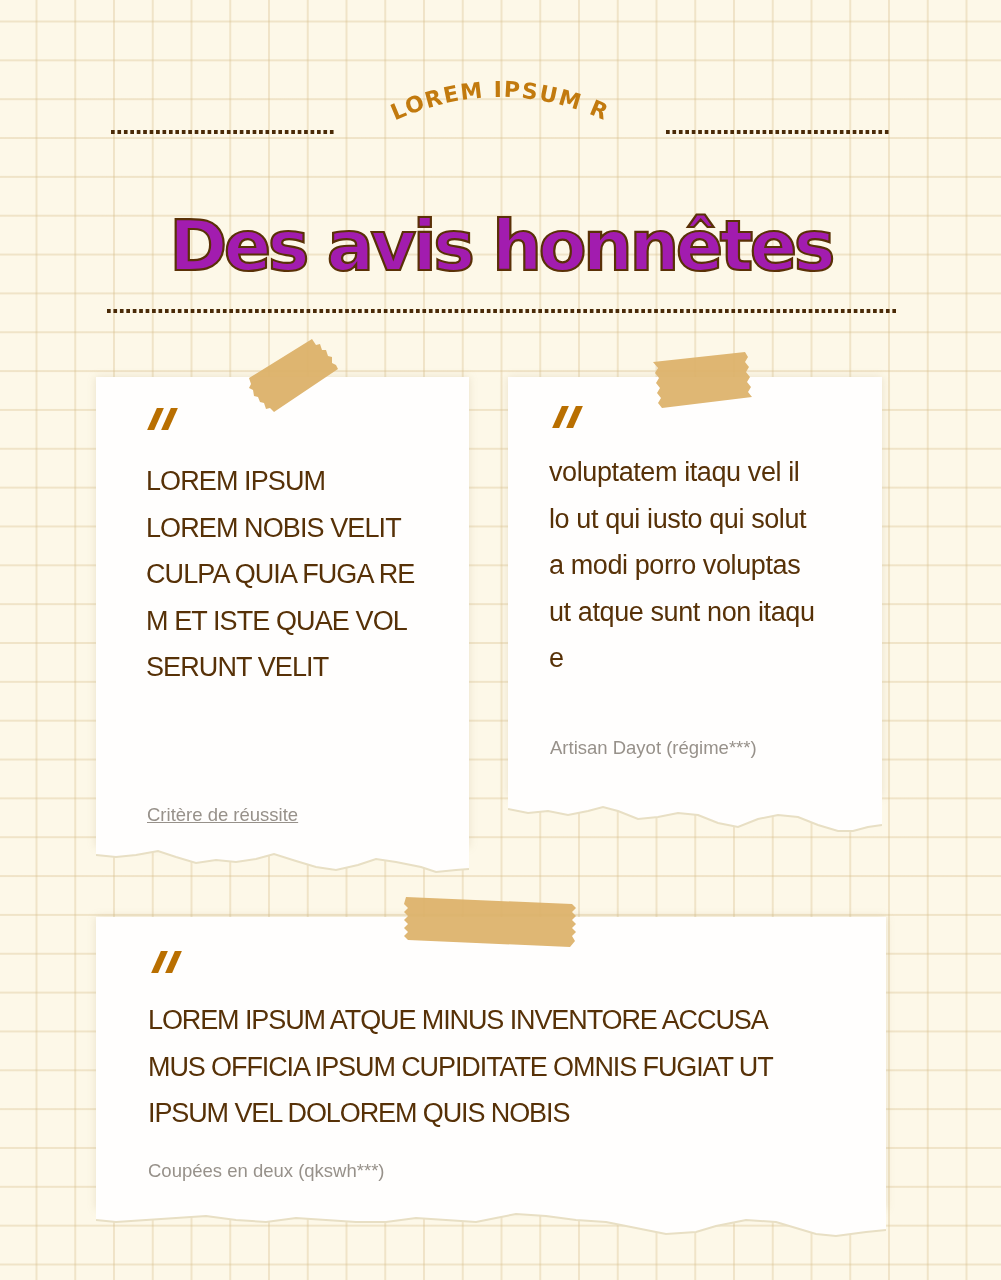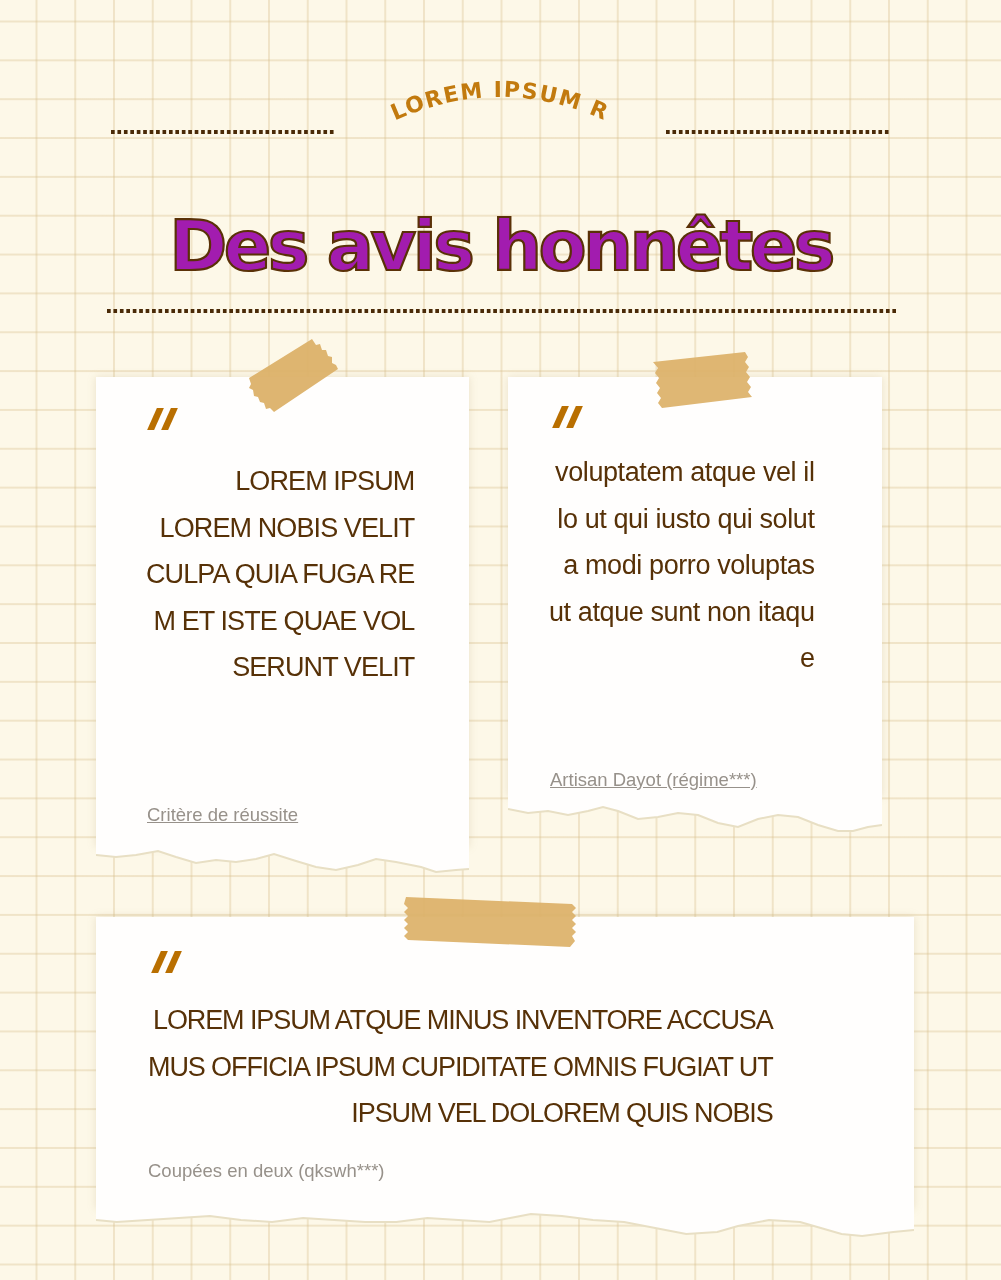--- a/index.html
+++ b/index.html
@@ -14,21 +14,21 @@
     font-family:"Liberation Sans","DejaVu Sans",sans-serif;
   }
   .dots{position:absolute;height:4px;
     background-image:linear-gradient(to right,#4a2a07 0,#4a2a07 3.4px,transparent 3.4px);
     background-size:6.45px 4px;background-repeat:repeat-x;}
   .arc{position:absolute;left:350px;top:70px;width:300px;height:80px;}
   .arc text{font-family:"DejaVu Sans",sans-serif;font-weight:bold;font-size:22px;fill:#c27a0e;letter-spacing:1.5px;}
   .title{position:absolute;left:0;width:1001px;top:188px;text-align:center;
     font-family:"DejaVu Sans",sans-serif;font-weight:700;font-size:70px;letter-spacing:-3.5px;
     color:#a21caf;-webkit-text-stroke:2.2px #5a3107;line-height:84px;margin-top:16px;}
-  .card{position:absolute;background:#fffefd;box-shadow:0 0 8px rgba(180,160,110,0.25);text-align:right;}
+  .card{position:absolute;background:#fffefd;box-shadow:0 0 8px rgba(180,160,110,0.25);}
   .card .torn{position:absolute;left:0;width:100%;}
   .quote{position:absolute;width:30px;height:24px;}
   .quote span{position:absolute;top:0;width:7px;height:22px;background:#b96f00;transform:skewX(-24deg);}
   .quote span:first-child{left:6px;}
   .quote span:last-child{left:20px;}
   .body-lines{position:absolute;color:#573107;font-size:27px;letter-spacing:-0.9px;}
   .body-lines div{height:46.6px;line-height:46.6px;white-space:nowrap;}
   .author{position:absolute;color:#97918a;font-size:18.5px;white-space:nowrap;}
   .tape{position:absolute;background:#ddb26a;opacity:0.93;}
 </style>
@@ -71,33 +71,33 @@
 <div class="card" style="left:508px;top:377px;width:374px;height:420px;">
   <svg class="torn" style="top:410px;height:48px;" viewBox="0 0 374 48">
     <path d="M0 0 H374 V38 L360 40 L345 44 L330 44 L310 38 L290 30 L270 28 L250 32 L230 40 L210 36 L190 28 L170 26 L150 30 L130 32 L110 24 L95 20 L80 24 L60 28 L40 24 L20 26 L0 22 Z" fill="#fffefd"></path>
     <path d="M0 22 L20 26 L40 24 L60 28 L80 24 L95 20 L110 24 L130 32 L150 30 L170 26 L190 28 L210 36 L230 40 L250 32 L270 28 L290 30 L310 38 L330 44 L345 44 L360 40 L374 38" fill="none" stroke="#e8dfc4" stroke-width="2"></path>
   </svg>
   <div class="quote" style="left:43px;top:29px;">
       <span></span>
       <span></span>
     </div>
   <div class="body-lines" style="left:41px;top:72px;letter-spacing:-0.4px;">
-    <div>voluptatem atque vel il</div>
+    <div>voluptatem itaqu vel il</div>
     <div>lo ut qui iusto qui solut</div>
     <div>a modi porro voluptas</div>
     <div>ut atque sunt non itaqu</div>
     <div>e</div>
   </div>
-  <div class="author" style="left:42px;top:392px;text-decoration:underline;">Artisan Dayot (régime***)</div>
+  <div class="author" style="left:42px;top:360px;">Artisan Dayot (régime***)</div>
 </div>
 <svg class="tape" style="left:650px;top:350px;width:106px;height:62px;background:none;" viewBox="0 0 106 62">
   <path d="M3 12 L95 2 L98 7 L95 12 L99 17 L96 22 L100 27 L97 32 L101 37 L98 42 L102 47 L12 58 L8 53 L11 48 L7 43 L10 38 L6 33 L9 28 L5 23 L8 18 Z" fill="#ddb26a"></path>
 </svg>
 
-<div class="card" style="left:96px;top:917px;width:790px;height:292px;padding-left:28px;">
+<div class="card" style="left:96px;top:917px;width:790px;height:292px;">
   <svg class="torn" style="top:285px;height:40px;" viewBox="0 0 790 40" preserveAspectRatio="none">
     <path d="M0 0 H790 V28 L770 30 L740 34 L720 32 L700 26 L680 20 L650 18 L620 24 L600 30 L570 32 L540 26 L510 20 L480 18 L450 14 L420 12 L400 16 L380 20 L350 18 L320 16 L290 20 L260 20 L230 18 L200 16 L170 20 L140 18 L110 14 L80 16 L50 18 L20 20 L0 18 Z" fill="#fffefd"></path>
     <path d="M0 18 L20 20 L50 18 L80 16 L110 14 L140 18 L170 20 L200 16 L230 18 L260 20 L290 20 L320 16 L350 18 L380 20 L400 16 L420 12 L450 14 L480 18 L510 20 L540 26 L570 32 L600 30 L620 24 L650 18 L680 20 L700 26 L720 32 L740 34 L770 30 L790 28" fill="none" stroke="#e8dfc4" stroke-width="2"></path>
   </svg>
   <div class="quote" style="left:54px;top:34px;">
       <span></span>
       <span></span>
     </div>
   <div class="body-lines" style="left:52px;top:80px;letter-spacing:-1.1px;">
     <div>LOREM IPSUM ATQUE MINUS INVENTORE ACCUSA</div>

